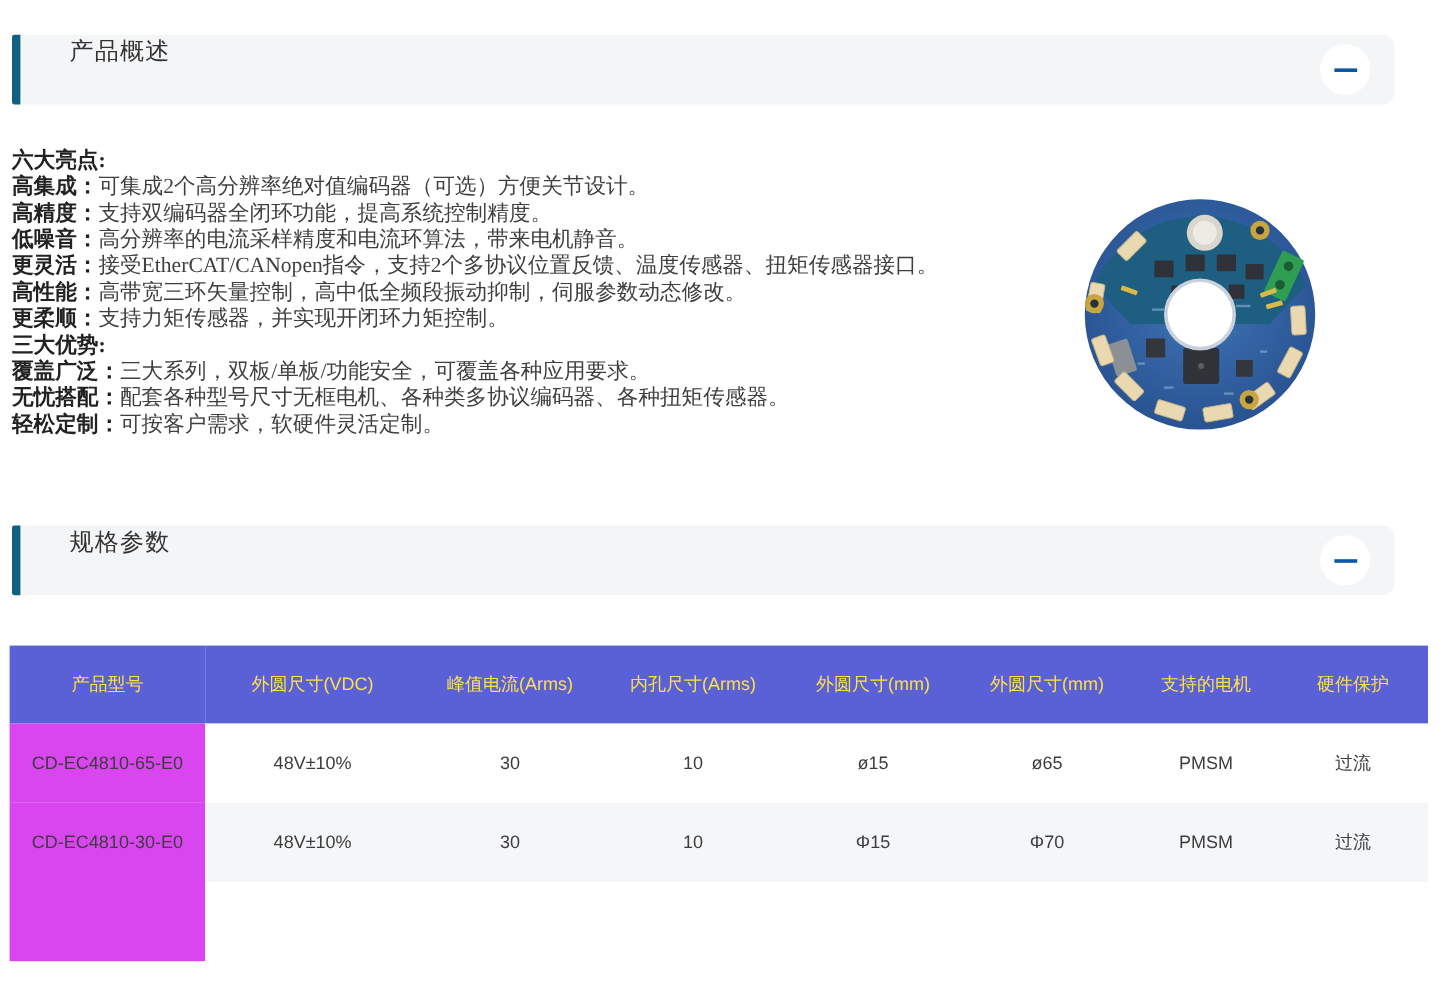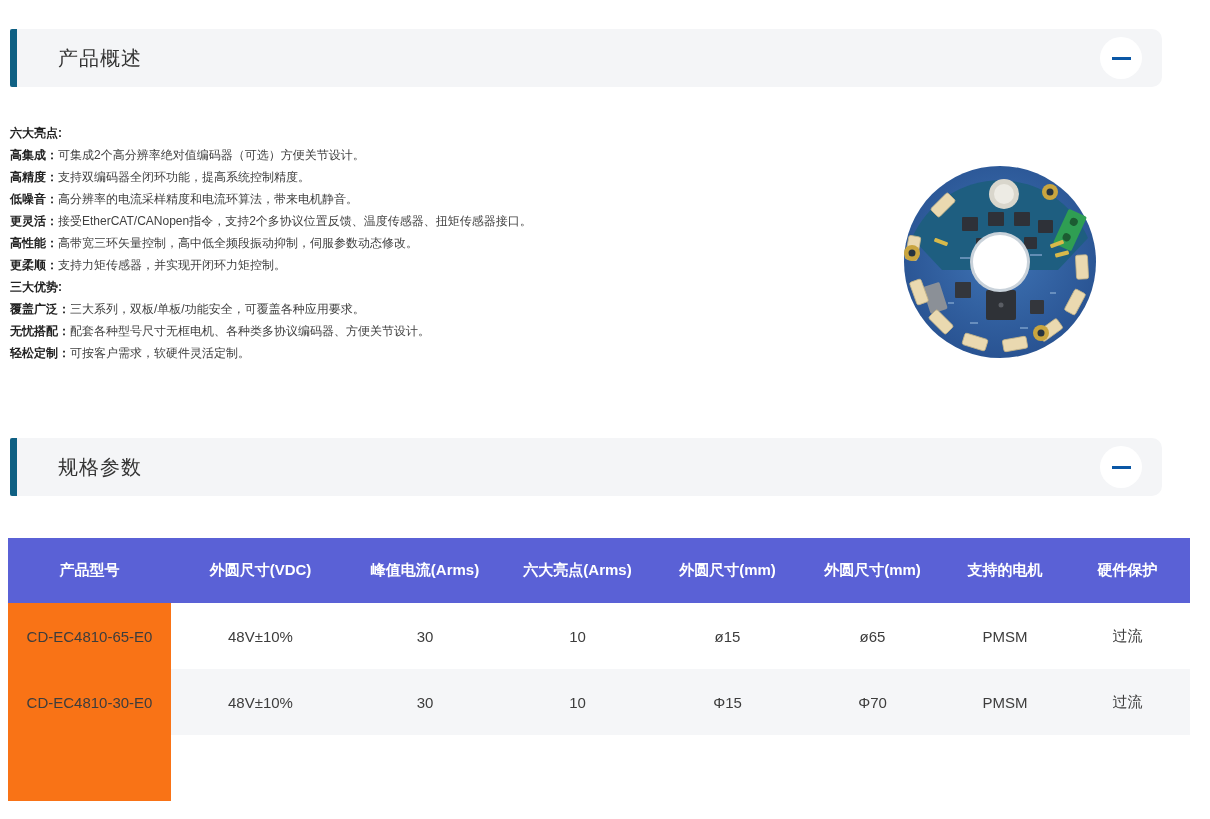--- a/index.html
+++ b/index.html
@@ -8,21 +8,21 @@
     width:1210px; height:819px; overflow:hidden; background:#ffffff;
     font-family:"Liberation Sans","DejaVu Sans",sans-serif;
     position:relative;
   }
   .page { position:relative; width:1210px; height:819px; }
 
   
   .section-header {
     position:absolute; left:10px; width:1152px; height:58px;
     background:#f4f5f7; border-radius:0 10px 10px 0;
-    display:flex; align-items:center;
+    display:flex; align-items:flex-start;
   }
   .accent-bar {
     position:absolute; left:0; top:0; width:7px; height:100%;
     background:#0f6083; border-radius:2px 0 0 2px;
   }
   .section-title {
     margin:0 0 0 48px; font-size:20px; font-weight:400; color:#333333;
     letter-spacing:1px;
   }
   .collapse-btn {
@@ -32,45 +32,45 @@
     display:flex; align-items:center; justify-content:center;
   }
   .minus-glyph { display:block; width:19px; height:3px; background:#0a57a5; }
 
   #header-overview { top:29px; }
   #header-specs    { top:438px; }
 
   
   .highlights {
     position:absolute; left:10px; top:122px; width:740px;
-    font-size:12px; line-height:22px; color:#3f3f3f;
+    font-size:18px; line-height:22px; color:#3f3f3f;font-family:Liberation Serif, serif;
   }
   .hl-heading { font-weight:bold; color:#222222; }
   .hl-line { white-space:nowrap; }
   .hl-label { font-weight:bold; color:#222222; }
   .hl-text { color:#3f3f3f; }
 
   
   .pcb-wrap { position:absolute; left:900px; top:162px; width:200px; height:200px; }
 
   
   .specs-table {
     position:absolute; left:8px; top:538px; width:1182px;
     border-collapse:collapse; table-layout:fixed;
   }
   .specs-table th {
-    height:65px; background:#5a61d6; color:#ffffff;
-    font-size:15px; font-weight:700; text-align:center; padding:0 4px;
+    height:65px; background:#5a61d6; color:#fde047;
+    font-size:15px; font-weight:400; text-align:center; padding:0 4px;
   }
   .specs-table td {
     height:66px; text-align:center; font-size:15px; color:#3d3d3d;
     background:#ffffff; padding:0 4px;
   }
   .specs-table tbody tr:nth-child(even) td { background:#f5f6f8; }
-  .specs-table tbody tr td:first-child { background:#f97316; }
+  .specs-table tbody tr td:first-child { background:#d946ef; }
 </style>
 </head>
 <body>
 
 <div class="page">
 
   <div class="section-header" id="header-overview">
     <div class="accent-bar"></div>
     <h2 class="section-title">产品概述</h2>
     <button class="collapse-btn">
@@ -81,21 +81,21 @@
   <div class="highlights">
       <div class="hl-heading">六大亮点:</div>
       <div class="hl-line"><span class="hl-label">高集成：</span><span class="hl-text">可集成2个高分辨率绝对值编码器（可选）方便关节设计。</span></div>
       <div class="hl-line"><span class="hl-label">高精度：</span><span class="hl-text">支持双编码器全闭环功能，提高系统控制精度。</span></div>
       <div class="hl-line"><span class="hl-label">低噪音：</span><span class="hl-text">高分辨率的电流采样精度和电流环算法，带来电机静音。</span></div>
       <div class="hl-line"><span class="hl-label">更灵活：</span><span class="hl-text">接受EtherCAT/CANopen指令，支持2个多协议位置反馈、温度传感器、扭矩传感器接口。</span></div>
       <div class="hl-line"><span class="hl-label">高性能：</span><span class="hl-text">高带宽三环矢量控制，高中低全频段振动抑制，伺服参数动态修改。</span></div>
       <div class="hl-line"><span class="hl-label">更柔顺：</span><span class="hl-text">支持力矩传感器，并实现开闭环力矩控制。</span></div>
       <div class="hl-heading">三大优势:</div>
       <div class="hl-line"><span class="hl-label">覆盖广泛：</span><span class="hl-text">三大系列，双板/单板/功能安全，可覆盖各种应用要求。</span></div>
-      <div class="hl-line"><span class="hl-label">无忧搭配：</span><span class="hl-text">配套各种型号尺寸无框电机、各种类多协议编码器、方便关节设计。</span></div>
+      <div class="hl-line"><span class="hl-label">无忧搭配：</span><span class="hl-text">配套各种型号尺寸无框电机、各种类多协议编码器、各种扭矩传感器。</span></div>
       <div class="hl-line"><span class="hl-label">轻松定制：</span><span class="hl-text">可按客户需求，软硬件灵活定制。</span></div>
     </div>
 
   <div class="pcb-wrap">
     <svg viewBox="0 0 200 200" width="200" height="200">
       <defs>
         <radialGradient id="pcbg" cx="50%" cy="45%" r="60%">
           <stop offset="0%" stop-color="#3f74b5"></stop>
           <stop offset="100%" stop-color="#27508f"></stop>
         </radialGradient>
@@ -190,21 +190,21 @@
       <col style="width:145px">
         <col style="width:145px">
         <col style="width:120px">
         <col style="width:125px">
     </colgroup>
     <thead>
       <tr>
           <th>产品型号</th>
           <th>外圆尺寸(VDC)</th>
           <th>峰值电流(Arms)</th>
-          <th>六大亮点(Arms)</th>
+          <th>内孔尺寸(Arms)</th>
           <th>外圆尺寸(mm)</th>
           <th>外圆尺寸(mm)</th>
           <th>支持的电机</th>
           <th>硬件保护</th>
         </tr>
     </thead>
     <tbody>
         <tr>
           <td>CD-EC4810-65-E0</td>
           <td>48V±10%</td>

